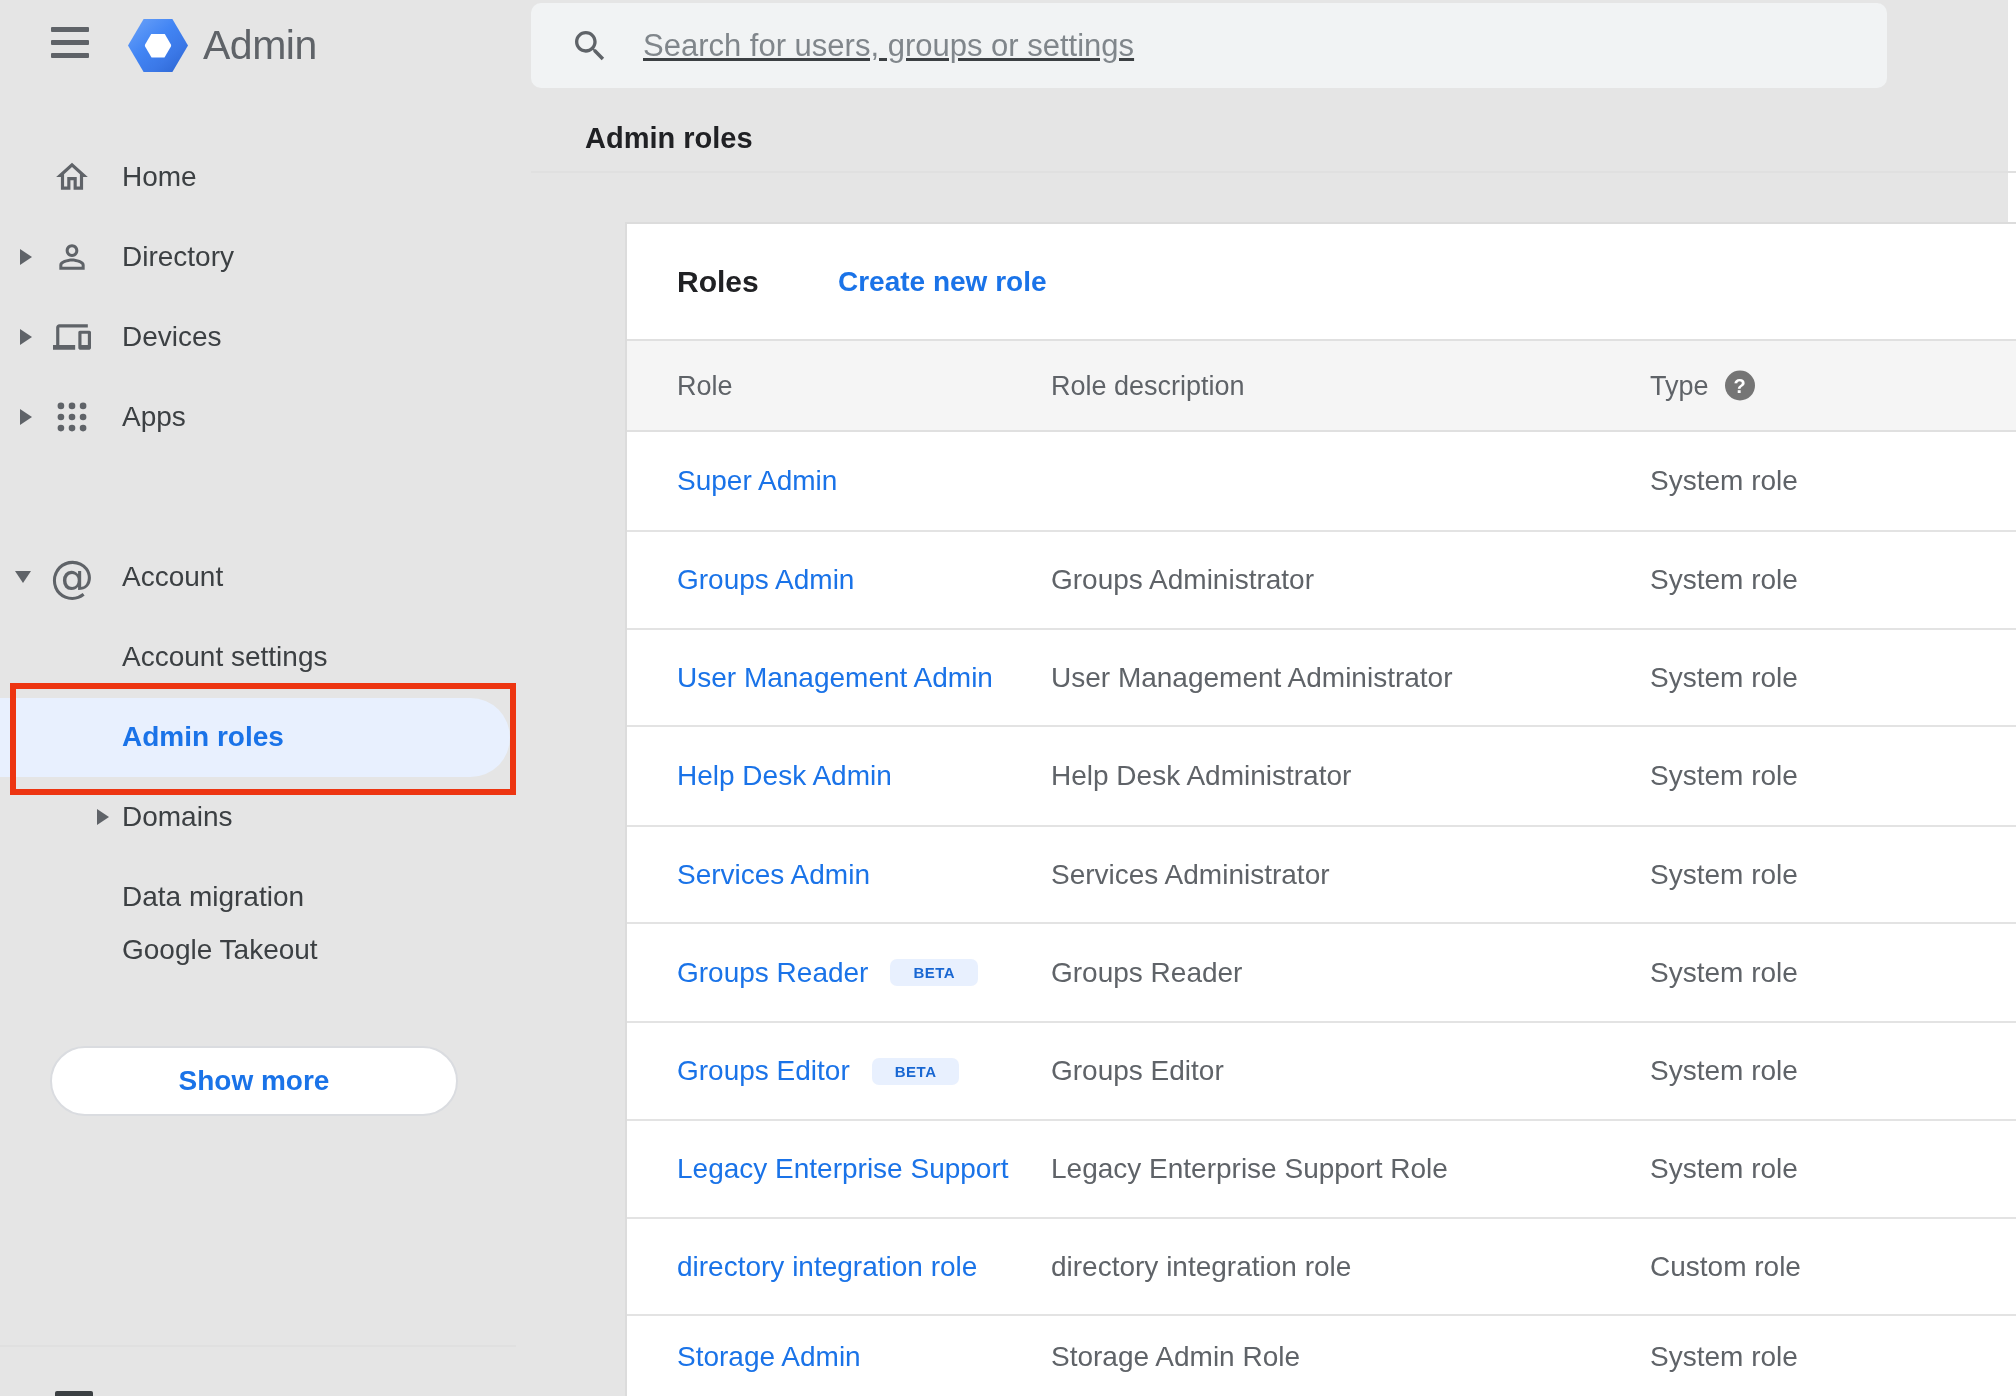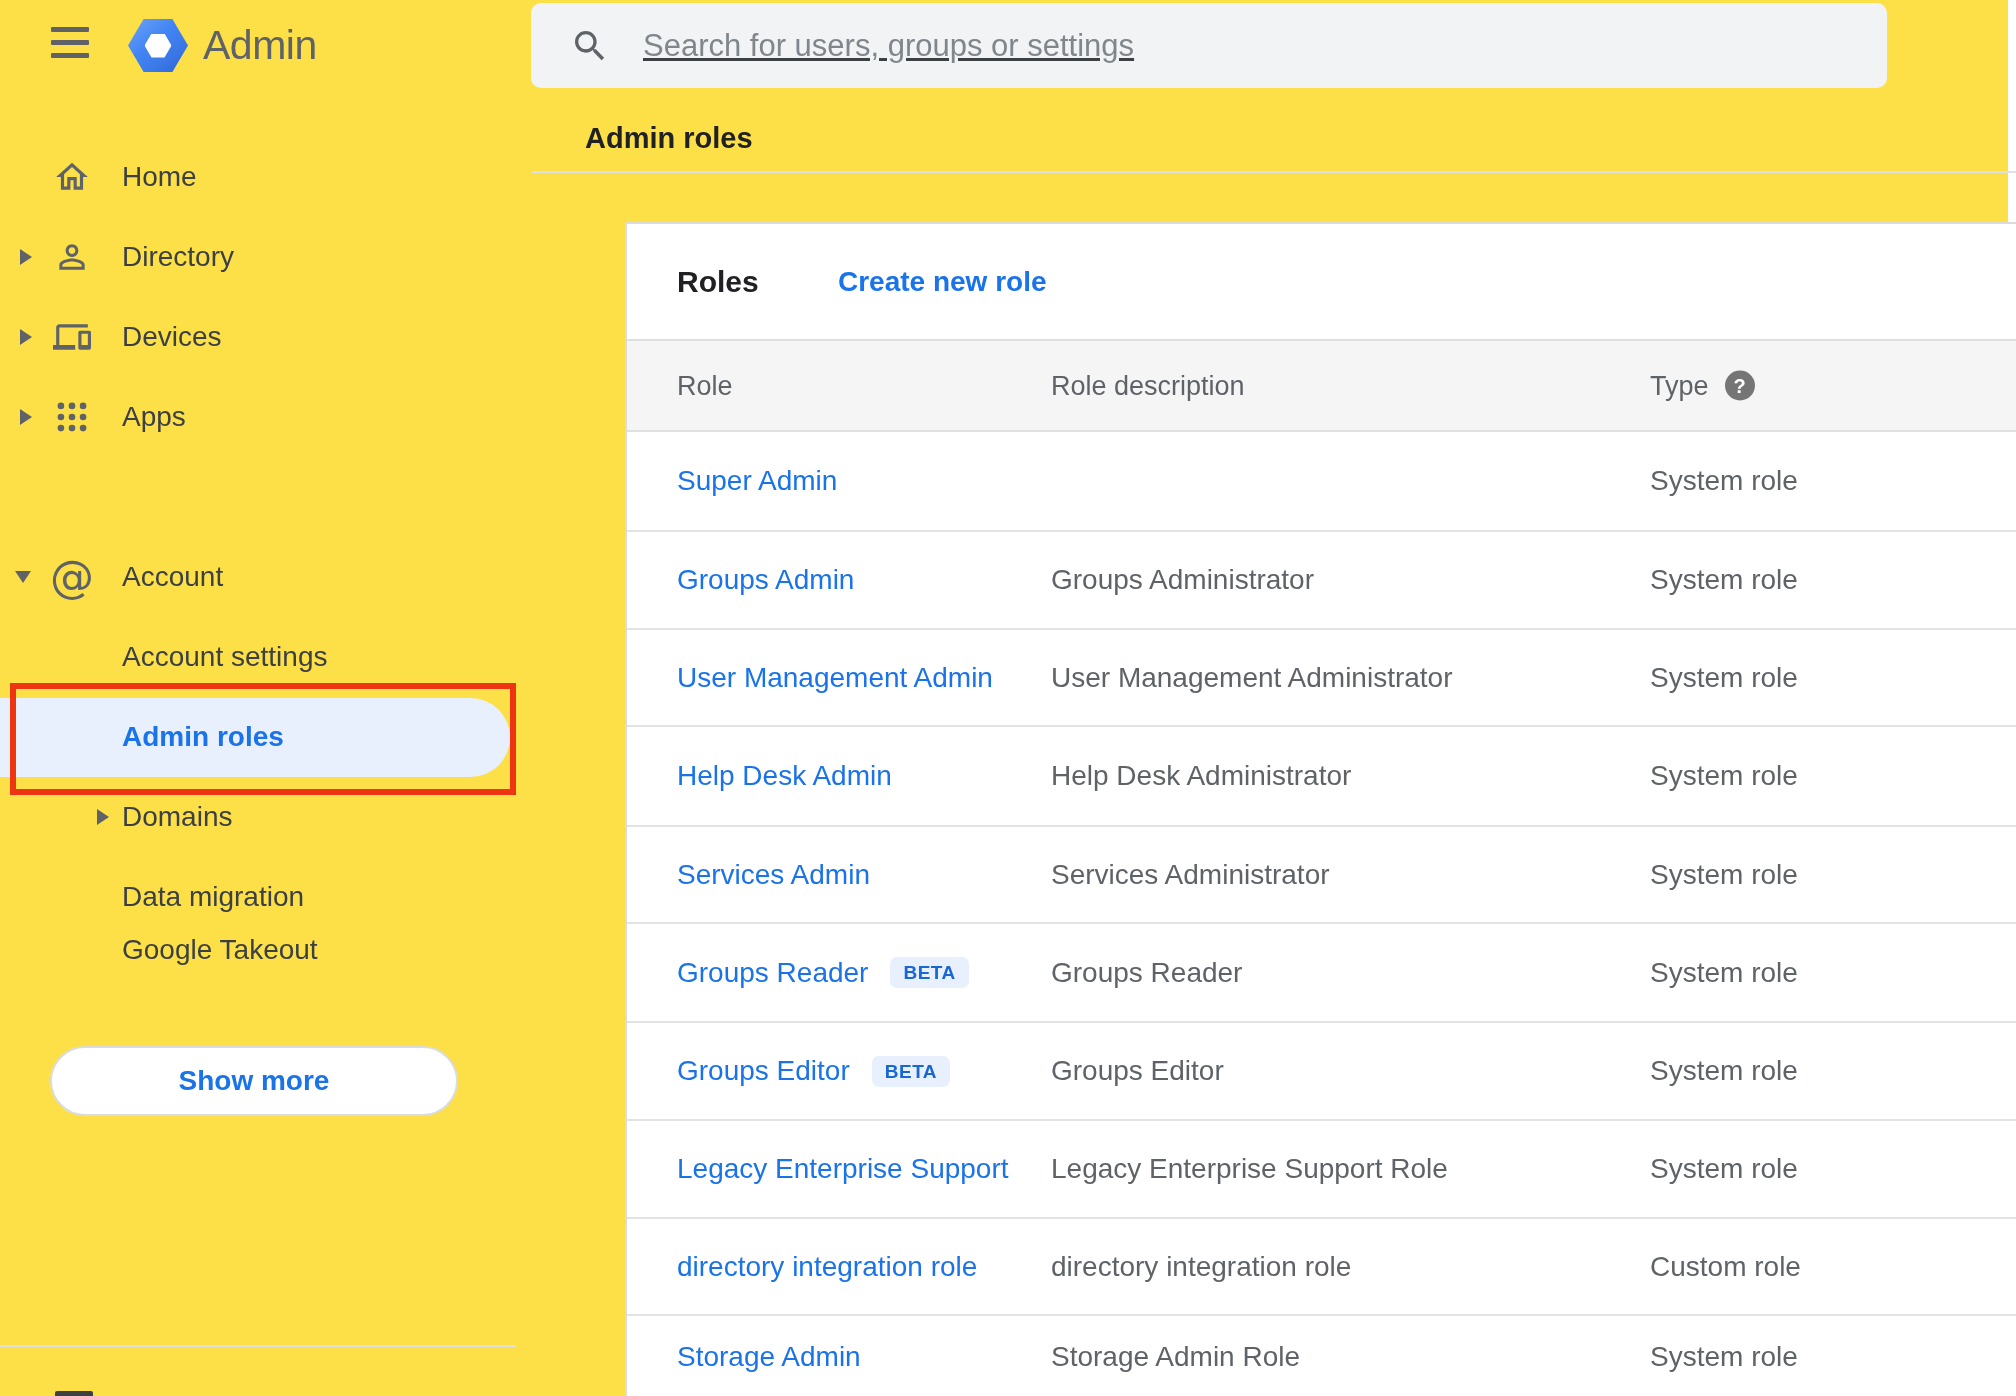--- a/index.html
+++ b/index.html
@@ -14,21 +14,21 @@
     --divider:#e0e0e0;
     --header_row_bg:#f5f5f5;
     --search_bg:#f1f3f4;
   }
   *{margin:0;padding:0;box-sizing:border-box;}
   html,body{width:2016px;height:1396px;overflow:hidden;background:#fff;
     font-family:"Liberation Sans","DejaVu Sans",sans-serif;}
   .abs{position:absolute;}
 
   
-  #app{position:relative;width:2008px;height:1396px;background:#fde047;}
+  #app{position:relative;width:2008px;height:1396px;background:#e5e5e5;}
 
   .hamburger{left:51px;top:27px;width:38px;height:31px;cursor:pointer;}
   .hamburger span{position:absolute;left:0;width:38px;height:5px;background:#5f6368;border-radius:1px;}
   .hamburger span:nth-child(1){top:0;}
   .hamburger span:nth-child(2){top:13px;}
   .hamburger span:nth-child(3){top:26px;}
 
   .logo-hex{left:128px;top:19px;width:60px;height:53px;
     clip-path:polygon(26% 0,74% 0,100% 50%,74% 100%,26% 100%,0 50%);
     background:linear-gradient(140deg,#6ea4f8 0%,#4285f4 42%,#3b78e7 70%,#2a63cf 100%);}
@@ -91,22 +91,22 @@
   .th.col-type{display:flex;align-items:center;gap:16px;}
   .help-icon{width:30px;height:30px;border-radius:50%;background:#757575;color:#fff;
     display:flex;align-items:center;justify-content:center;font-size:20px;font-weight:bold;cursor:pointer;}
 
   .trow{position:absolute;left:0;width:100%;border-bottom:2px solid #e3e3e3;}
   .trow.last{border-bottom:none;}
   .cell{position:absolute;top:50%;transform:translateY(-50%);font-size:28px;white-space:nowrap;}
   .cell.role{display:flex;align-items:center;gap:22px;}
   .role-link{color:var(--accent_blue);text-decoration:none;cursor:pointer;}
   .cell.desc,.cell.type{color:var(--text_gray);}
-  .beta-badge{background:var(--beta_bg);color:var(--beta_text);font-size:19px;font-weight:bold;
-    letter-spacing:0.5px;padding:6px 13px;border-radius:7px;line-height:1;}
+  .beta-badge{background:var(--beta_bg);color:var(--beta_text);font-size:15px;font-weight:bold;
+    letter-spacing:0.5px;padding:6px 23px;border-radius:7px;line-height:1;}
 </style>
 </head>
 <body>
 
 <div id="app">
 
   <div class="abs hamburger">
     <span></span>
       <span></span>
       <span></span>

